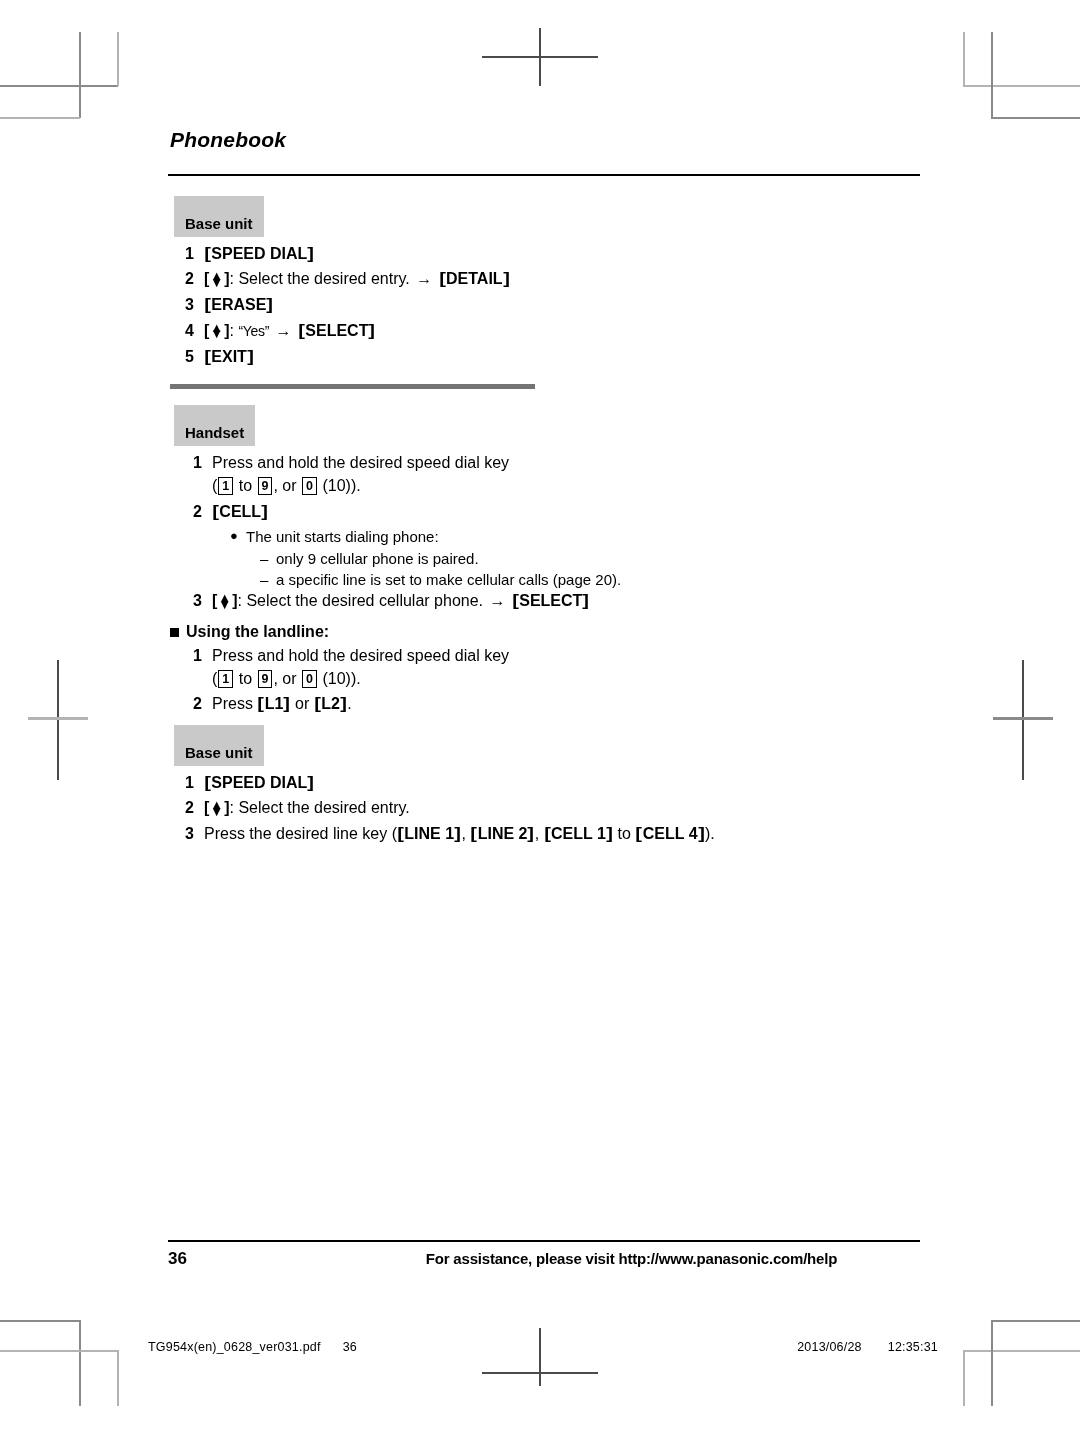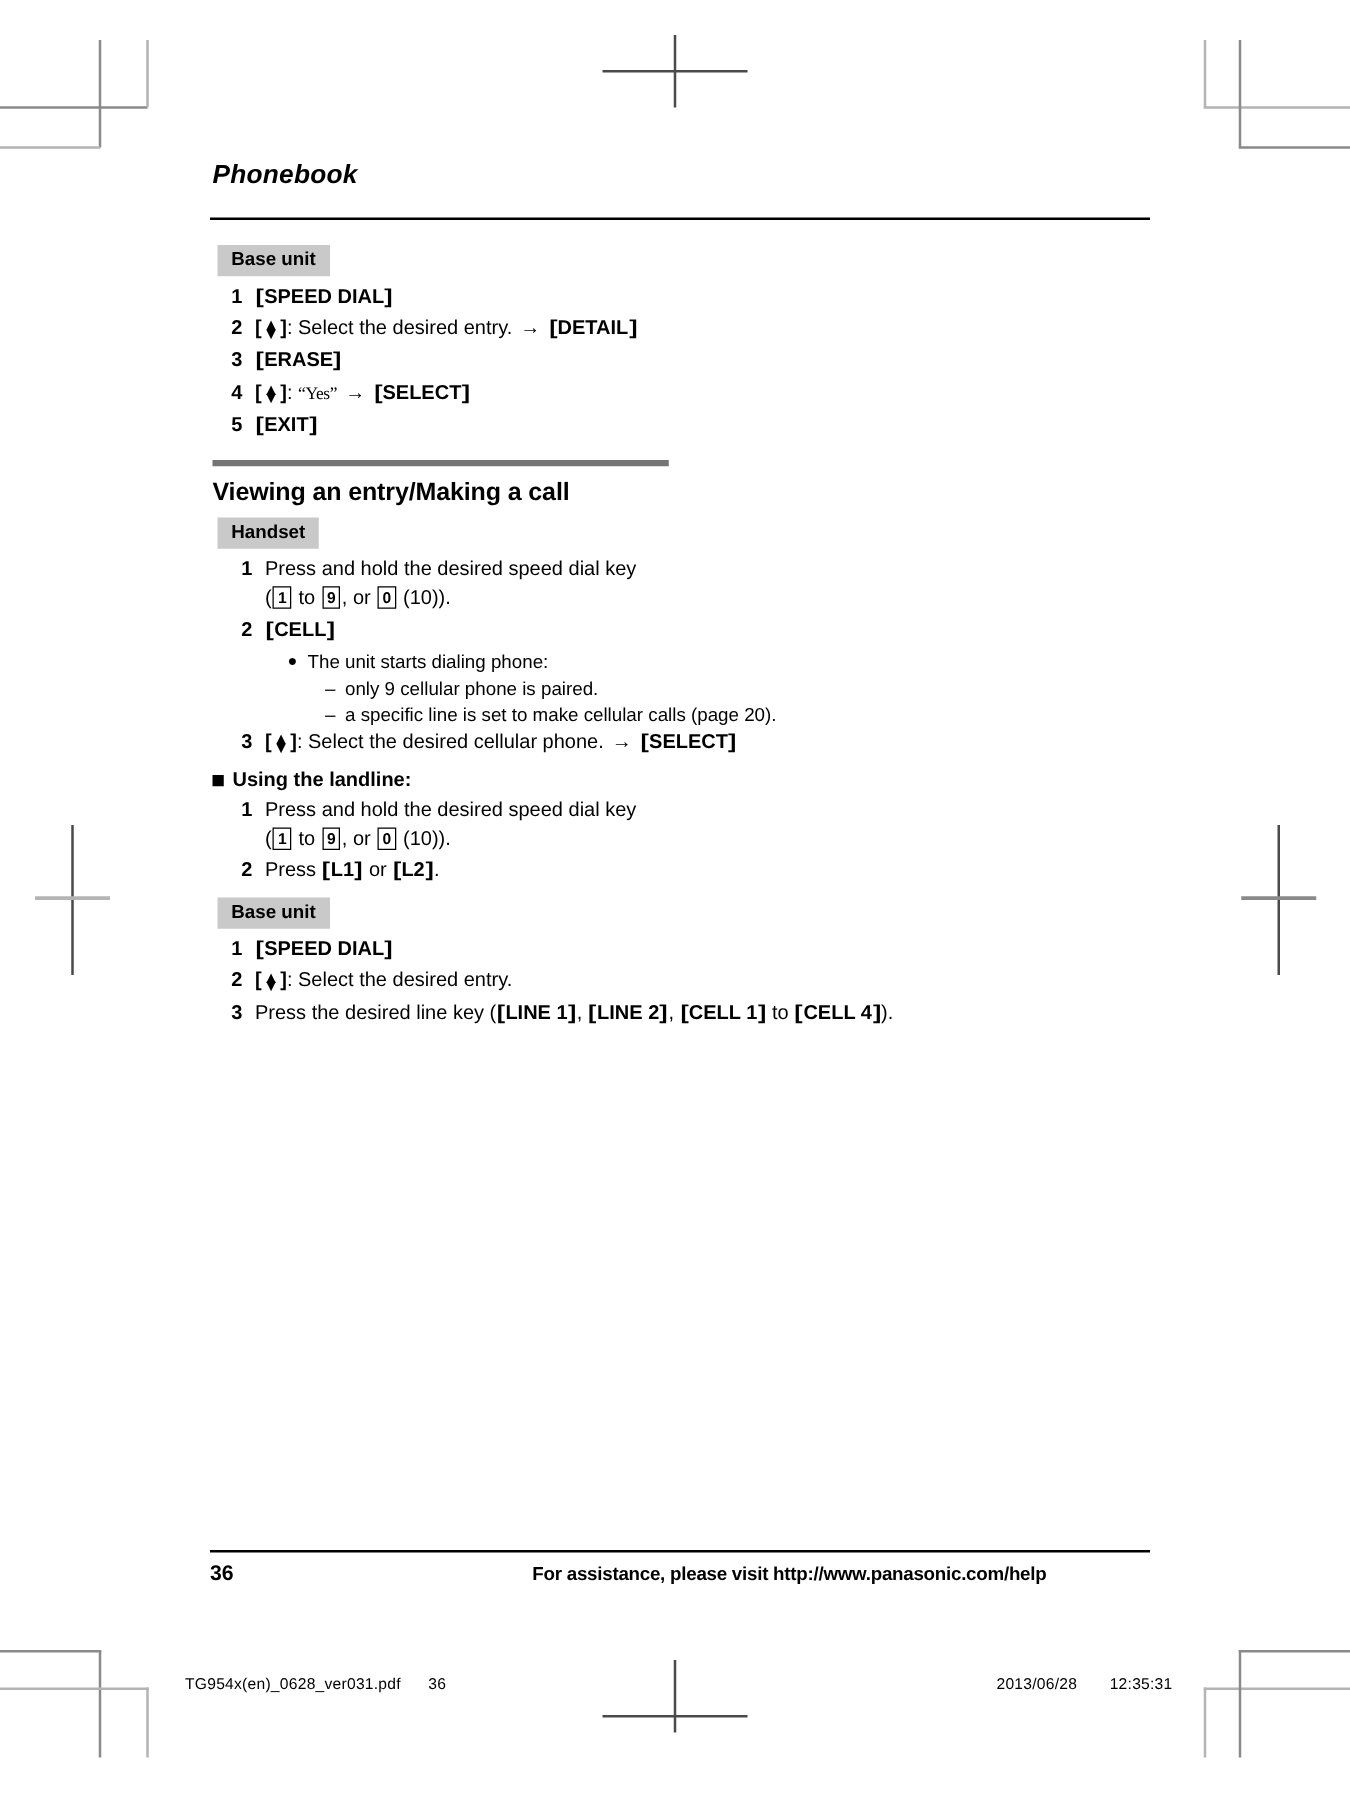--- a/index.html
+++ b/index.html
@@ -45,21 +45,21 @@
     width: 752px;
     margin-bottom: 14px;
   }
 
   
   .device-tag {
     display: inline-block;
     background: #c9c9c9;
     font-size: 15px;
     font-weight: bold;
-    padding: 4px 11px 5px 11px;
+    padding: 20px 11px 5px 11px;
     line-height: 1.05;
     margin: 6px 0 6px 6px;
     text-align: right;
   }
 
   
   .step {
     display: flex;
     align-items: flex-start;
     margin: 0 0 3px 0;
@@ -85,21 +85,21 @@
     white-space: nowrap;
   }
   .key .brk {
     font-weight: bold;
     display: inline-block;
     transform: scaleX(1.25);
     margin: 0 1px;
   }
   
   .disp {
-    font-family: Liberation Serif, serif;
+    font-family: Liberation Sans, sans-serif;
     font-size: 14px;
     letter-spacing: -0.3px;
     margin-top: 24px;
   }
   .arrow { font-weight: bold; padding: 0 2px; }
 
   
   .nav-key {
     display: inline-flex;
     align-items: center;
@@ -318,21 +318,20 @@
 
   <div class="step">
     <span class="num">5</span>
     <span class="body">
       <span class="key"><span class="brk">[</span><span>EXIT</span><span class="brk">]</span></span>
     </span>
   </div>
 
   
   <div class="section-rule"></div>
-  <h2 class="section-title">Viewing an entry/Making a call</h2>
 
   <div class="device-tag">Handset</div>
 
   
 
   <div class="step indent-1">
     <span class="num">1</span>
     <span class="body">
       <span>Press and hold the desired speed dial key</span><br>
       <span>(</span><span class="dialkey">1</span><span> to </span><span class="dialkey">9</span><span>, or </span><span class="dialkey">0</span><span> (10)).</span>

